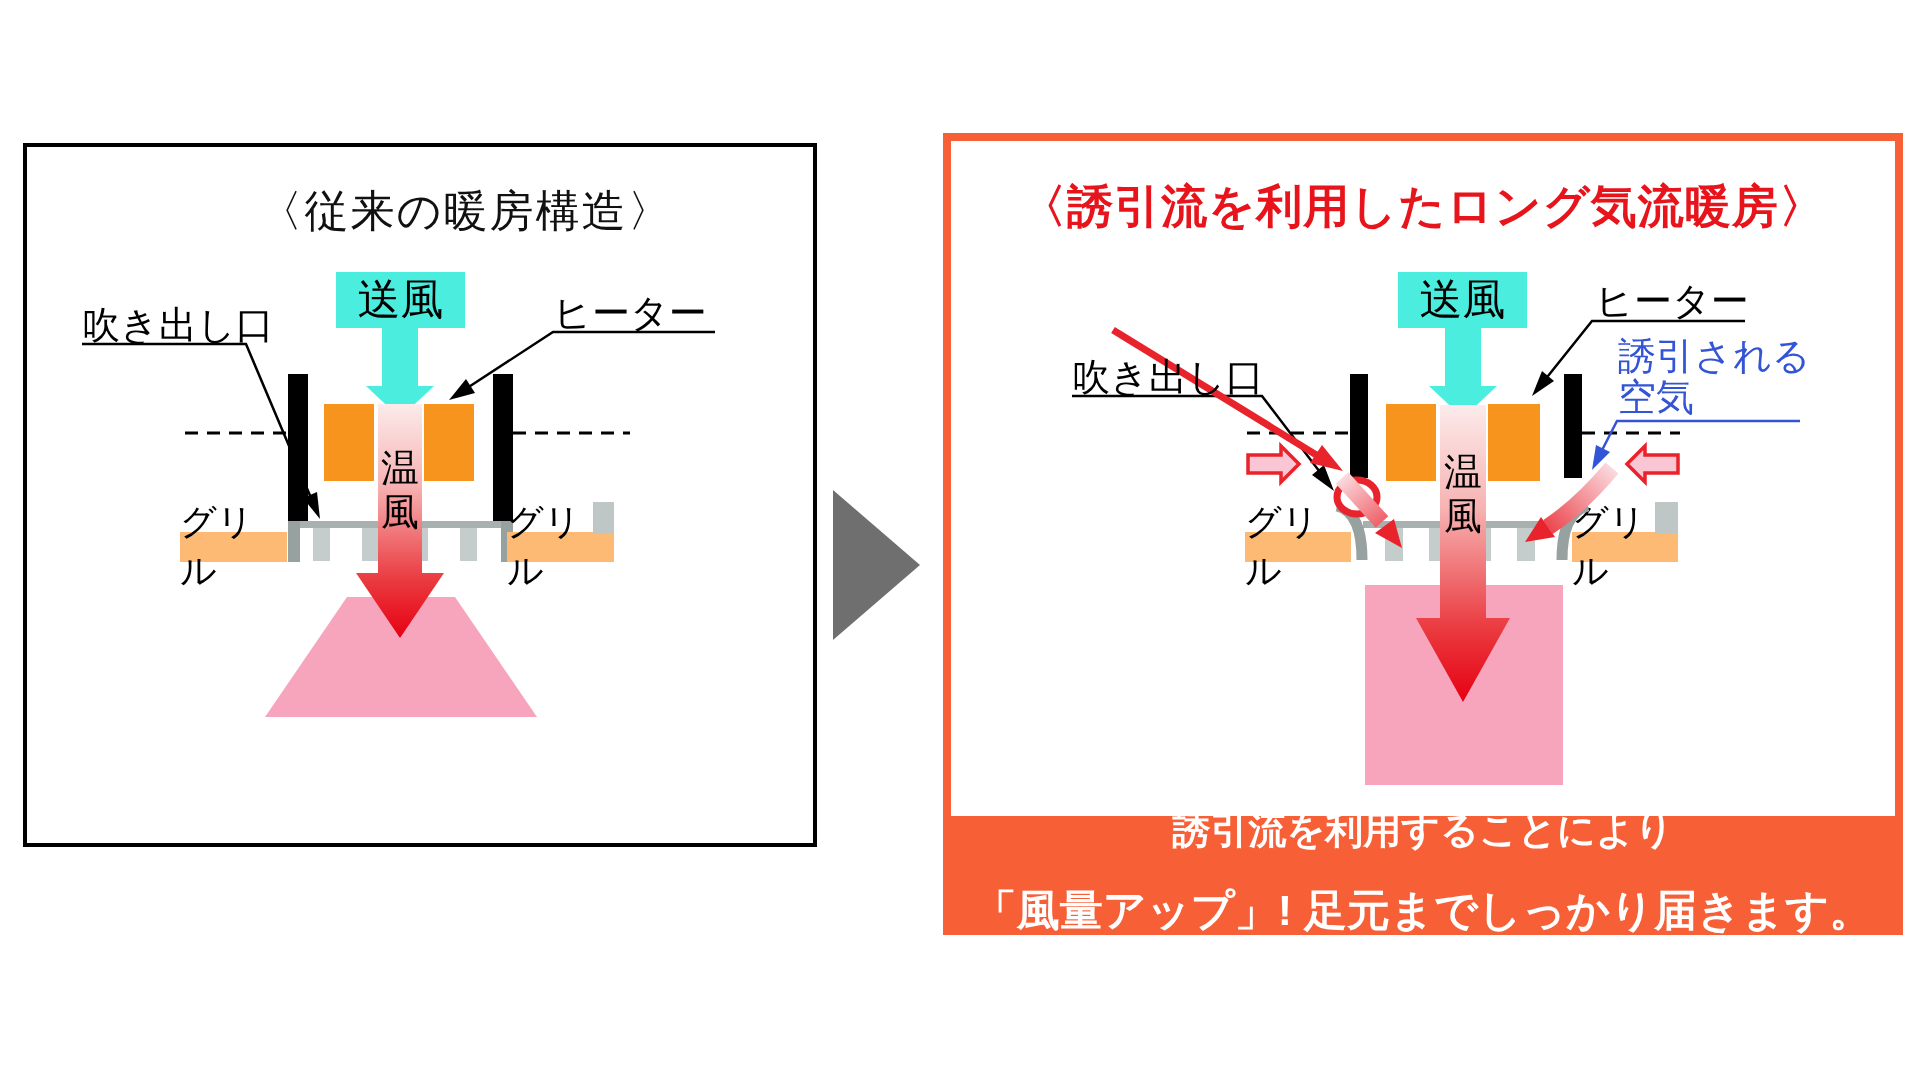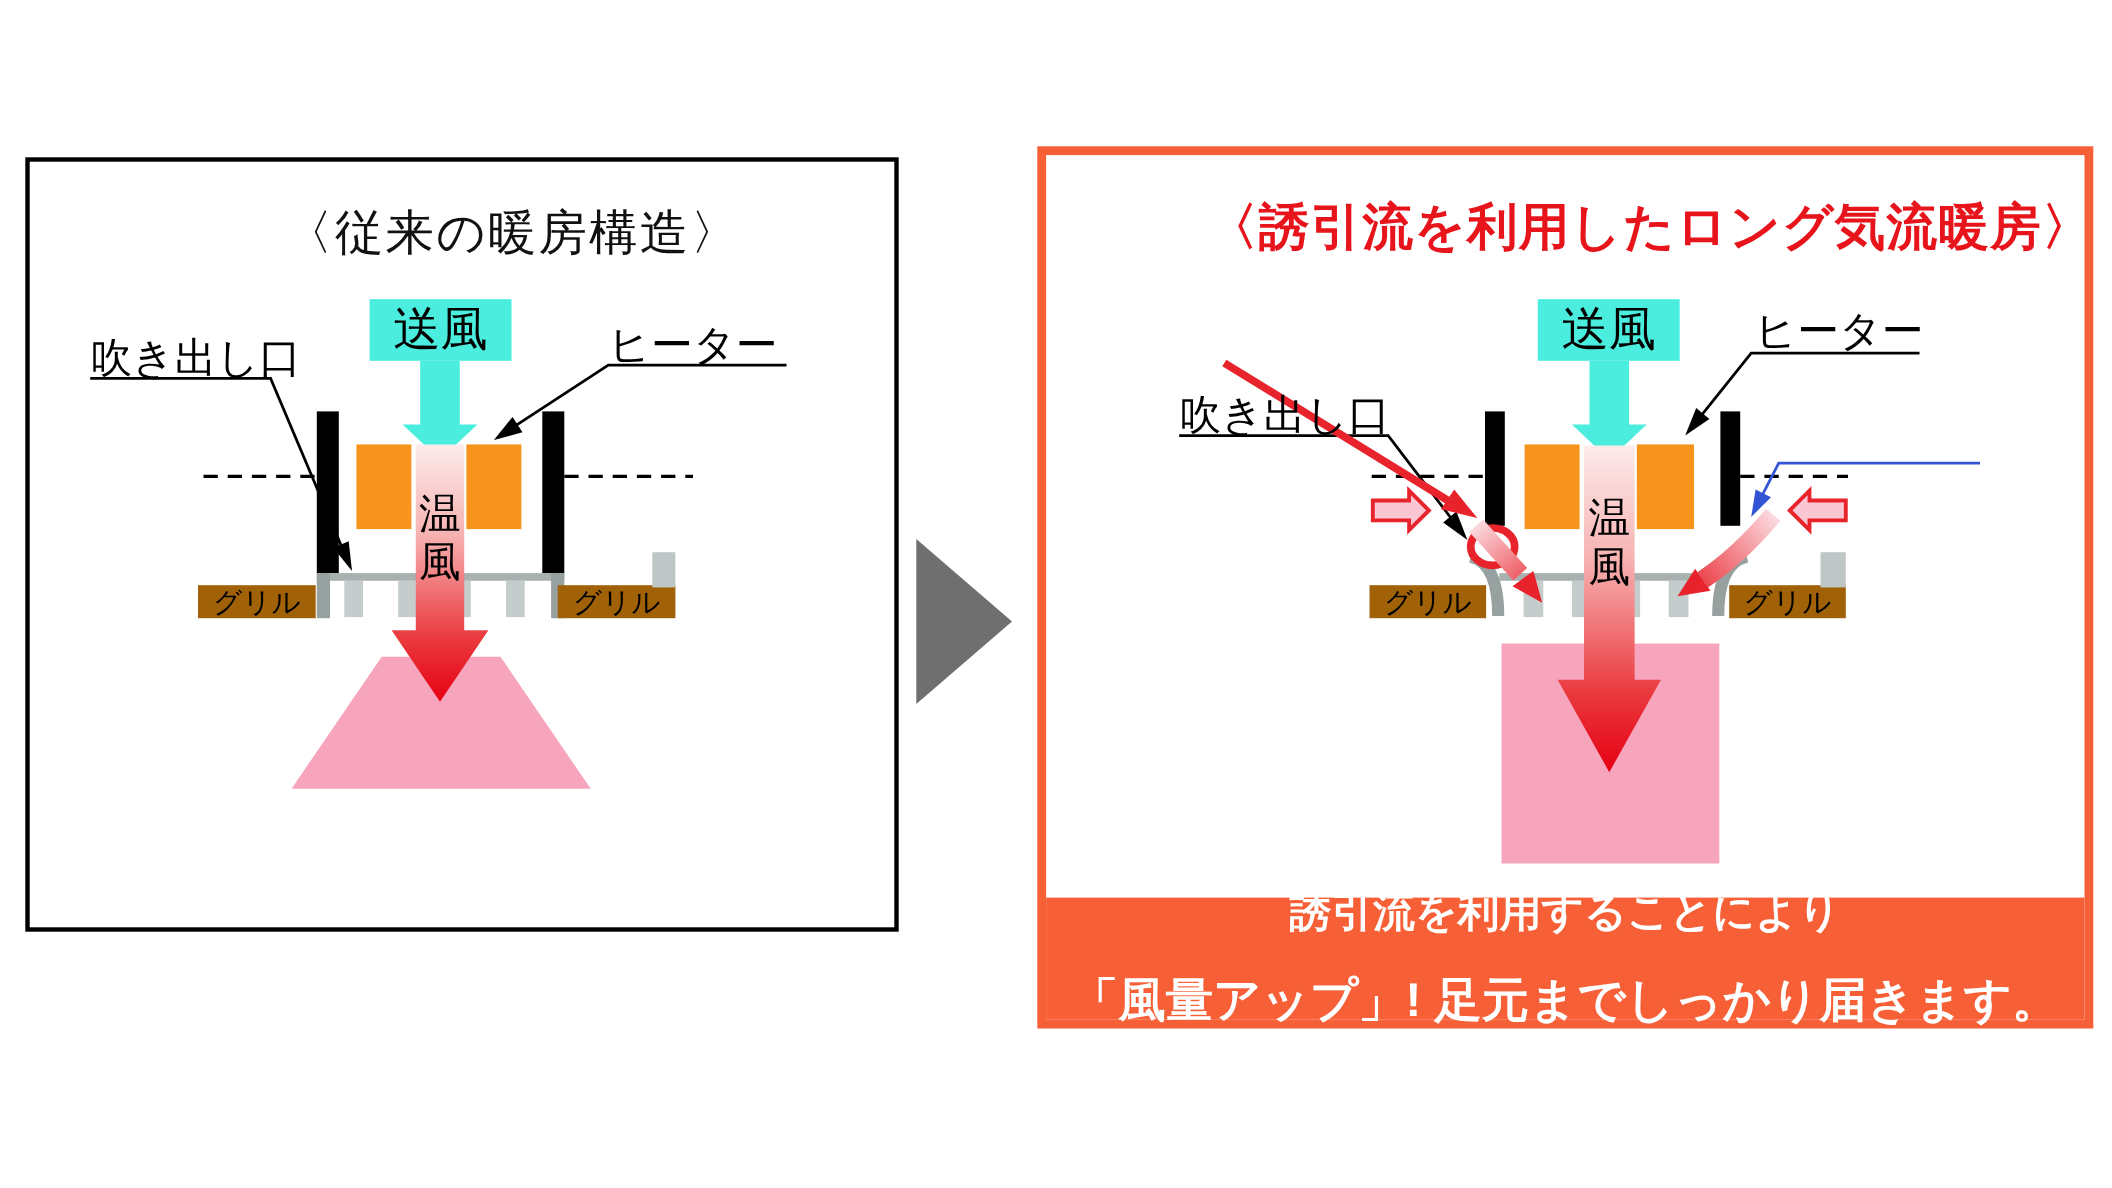--- a/index.html
+++ b/index.html
@@ -7,31 +7,31 @@
     --pink:#F7A5BD; --pink-arrow:#FBC6D3; --panel-orange:#F75F36; --blue:#3355D5;
     --gray-arrow:#6F6F6F;
   }
   html,body{margin:0;padding:0;background:#fff;}
   .canvas{position:relative;width:1920px;height:1080px;background:#fff;overflow:hidden;
           font-family:"Liberation Sans","DejaVu Sans",sans-serif;}
   .abs{position:absolute;box-sizing:border-box;}
   .panel-left{left:23px;top:143px;width:794px;height:704px;border:4px solid #000;background:#fff;}
   .panel-right{left:943px;top:133px;width:960px;height:802px;border:8px solid var(--panel-orange);background:#fff;}
   .title-left{left:23px;top:182px;width:886px;text-align:center;font-size:44px;color:#111;letter-spacing:2px;}
-  .title-right{left:943px;top:176px;width:960px;text-align:right;font-size:46px;font-weight:bold;color:var(--title-red);letter-spacing:1px;}
+  .title-right{left:943px;top:176px;width:960px;text-align:center;font-size:46px;font-weight:bold;color:var(--title-red);letter-spacing:1px;}
   .box{display:flex;align-items:center;justify-content:center;color:#000;}
   .blower{background:var(--cyan);font-size:43px;}
   .blower-l{left:336px;top:272px;width:129px;height:56px;}
   .blower-r{left:1398px;top:272px;width:129px;height:56px;}
   .heater{background:var(--heater-orange);}
   .bar{background:#000;}
   .grill-top{background:#A8B1B0;}
   .grill-side{background:#97A1A0;}
   .tooth{background:#C5CDCC;}
-  .grill-box{background:#a16207;font-size:26px;color:#000;}
+  .grill-box{background:#fdba74;font-size:36px;color:#000;}
   .grill-tab{background:#BFC7C6;}
   .pink-square{left:1365px;top:585px;width:198px;height:200px;background:var(--pink);}
   .label{font-size:38px;color:#000;white-space:nowrap;}
   .label-blue{font-size:38px;color:var(--blue);line-height:41px;white-space:pre-line;}
   .warm{width:44px;font-size:38px;line-height:44px;text-align:center;word-break:break-all;color:#000;}
   .callout-red{left:915px;top:270px;width:460px;height:60px;background:var(--red);color:#fff;
                font-size:44px;font-weight:bold;display:flex;align-items:center;justify-content:center;letter-spacing:2px;}
   .banner{left:951px;top:816px;width:944px;height:111px;background:var(--panel-orange);
           display:flex;flex-direction:column;align-items:center;justify-content:center;color:#fff;font-weight:bold;}
   .banner-line1{font-size:38px;line-height:46px;}
@@ -169,15 +169,17 @@
 
   <div class="abs title-left">〈従来の暖房構造〉</div>
   <div class="abs title-right">〈誘引流を利用したロング気流暖房〉</div>
 
   <div class="abs label" style="left:82px;top:300px;">吹き出し口</div>
   <div class="abs label" style="left:553px;top:288px;">ヒーター</div>
   <div class="abs warm" style="left:378px;top:446px;">温風</div>
 
   <div class="abs label" style="left:1072px;top:352px;">吹き出し口</div>
   <div class="abs label" style="left:1595px;top:276px;">ヒーター</div>
+  <div class="abs label-blue" style="left:1618px;top:336px;">誘引される
+空気</div>
   <div class="abs warm" style="left:1441px;top:450px;">温風</div>
 
 </div>
 
 </body></html>

